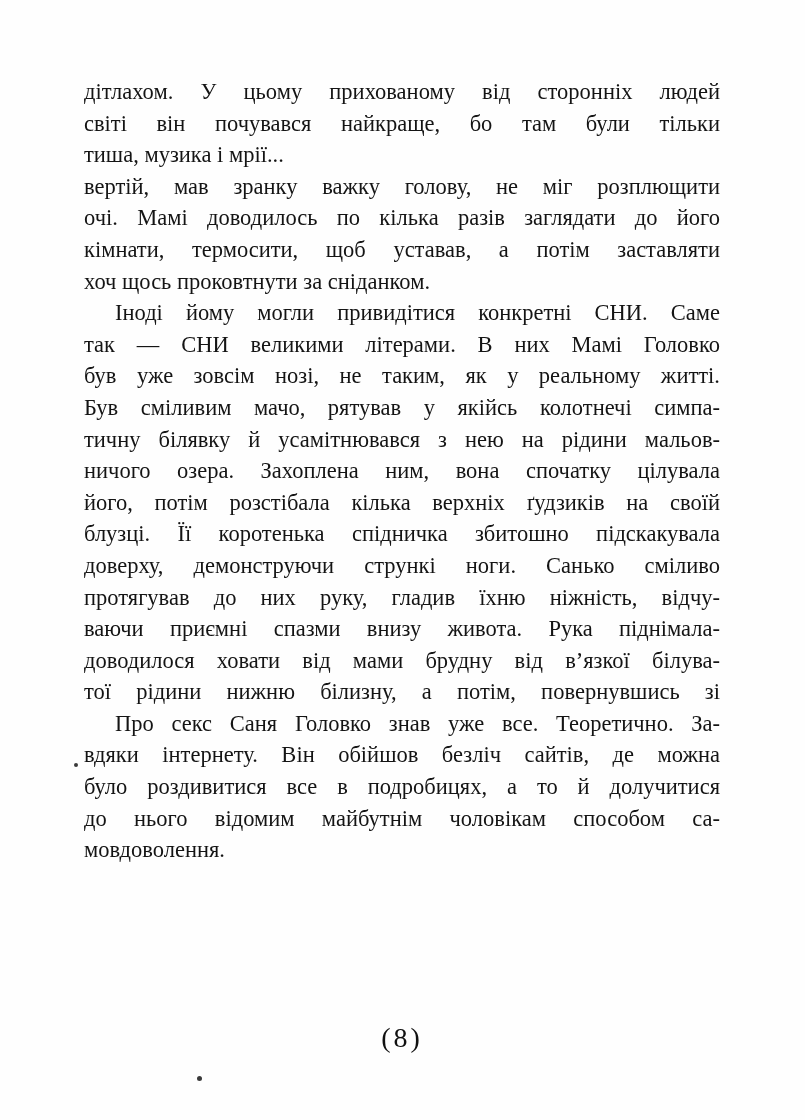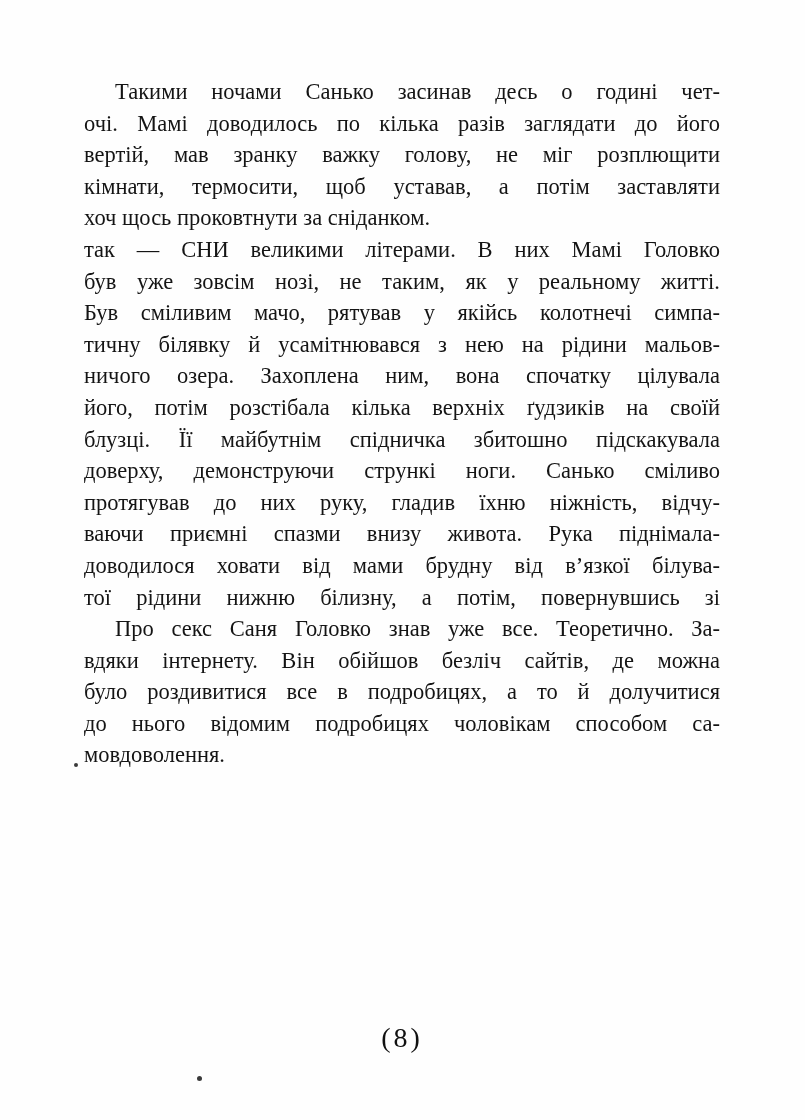--- a/index.html
+++ b/index.html
@@ -52,44 +52,49 @@
   }
   .speck-1 { left: 74px;  top: 763px;  width: 4px; height: 4px; }
   .speck-2 { left: 197px; top: 1076px; width: 5px; height: 5px; }
 </style>
 </head>
 <body>
 
 <div class="page">
   <div class="text-block">
       <div class="paragraph">
-        <div class="line indent">Такими ночами Санько засинав десь о годині чет-</div>
+        <div class="line">дітлахом. У цьому прихованому від сторонніх людей</div>
+        <div class="line">світі він почувався найкраще, бо там були тільки</div>
+        <div class="line last">тиша, музика і мрії...</div>
+      </div>
+      <div class="paragraph">
+        <div class="line">вертій, мав зранку важку голову, не міг розплющити</div>
         <div class="line">очі. Мамі доводилось по кілька разів заглядати до його</div>
-        <div class="line">вертій, мав зранку важку голову, не міг розплющити</div>
         <div class="line">кімнати, термосити, щоб уставав, а потім заставляти</div>
         <div class="line last">хоч щось проковтнути за сніданком.</div>
       </div>
       <div class="paragraph">
+        <div class="line indent">Іноді йому могли привидітися конкретні СНИ. Саме</div>
         <div class="line">так — СНИ великими літерами. В них Мамі Головко</div>
         <div class="line">був уже зовсім нозі, не таким, як у реальному житті.</div>
         <div class="line">Був сміливим мачо, рятував у якійсь колотнечі симпа-</div>
         <div class="line">тичну білявку й усамітнювався з нею на рідини мальов-</div>
         <div class="line">ничого озера. Захоплена ним, вона спочатку цілувала</div>
         <div class="line">його, потім розстібала кілька верхніх ґудзиків на своїй</div>
-        <div class="line">блузці. Її майбутнім спідничка збитошно підскакувала</div>
+        <div class="line">блузці. Її коротенька спідничка збитошно підскакувала</div>
         <div class="line">доверху, демонструючи стрункі ноги. Санько сміливо</div>
         <div class="line">протягував до них руку, гладив їхню ніжність, відчу-</div>
         <div class="line">ваючи приємні спазми внизу живота. Рука піднімала-</div>
         <div class="line">доводилося ховати від мами брудну від в’язкої білува-</div>
         <div class="line">тої рідини нижню білизну, а потім, повернувшись зі</div>
       </div>
       <div class="paragraph">
         <div class="line indent">Про секс Саня Головко знав уже все. Теоретично. За-</div>
         <div class="line">вдяки інтернету. Він обійшов безліч сайтів, де можна</div>
         <div class="line">було роздивитися все в подробицях, а то й долучитися</div>
-        <div class="line">до нього відомим подробицях чоловікам способом са-</div>
+        <div class="line">до нього відомим майбутнім чоловікам способом са-</div>
         <div class="line last">мовдоволення.</div>
       </div>
     </div>
   <div class="page-number">(8)</div>
   <div class="speck speck-1"></div>
   <div class="speck speck-2"></div>
 </div>
 
 </body></html>

